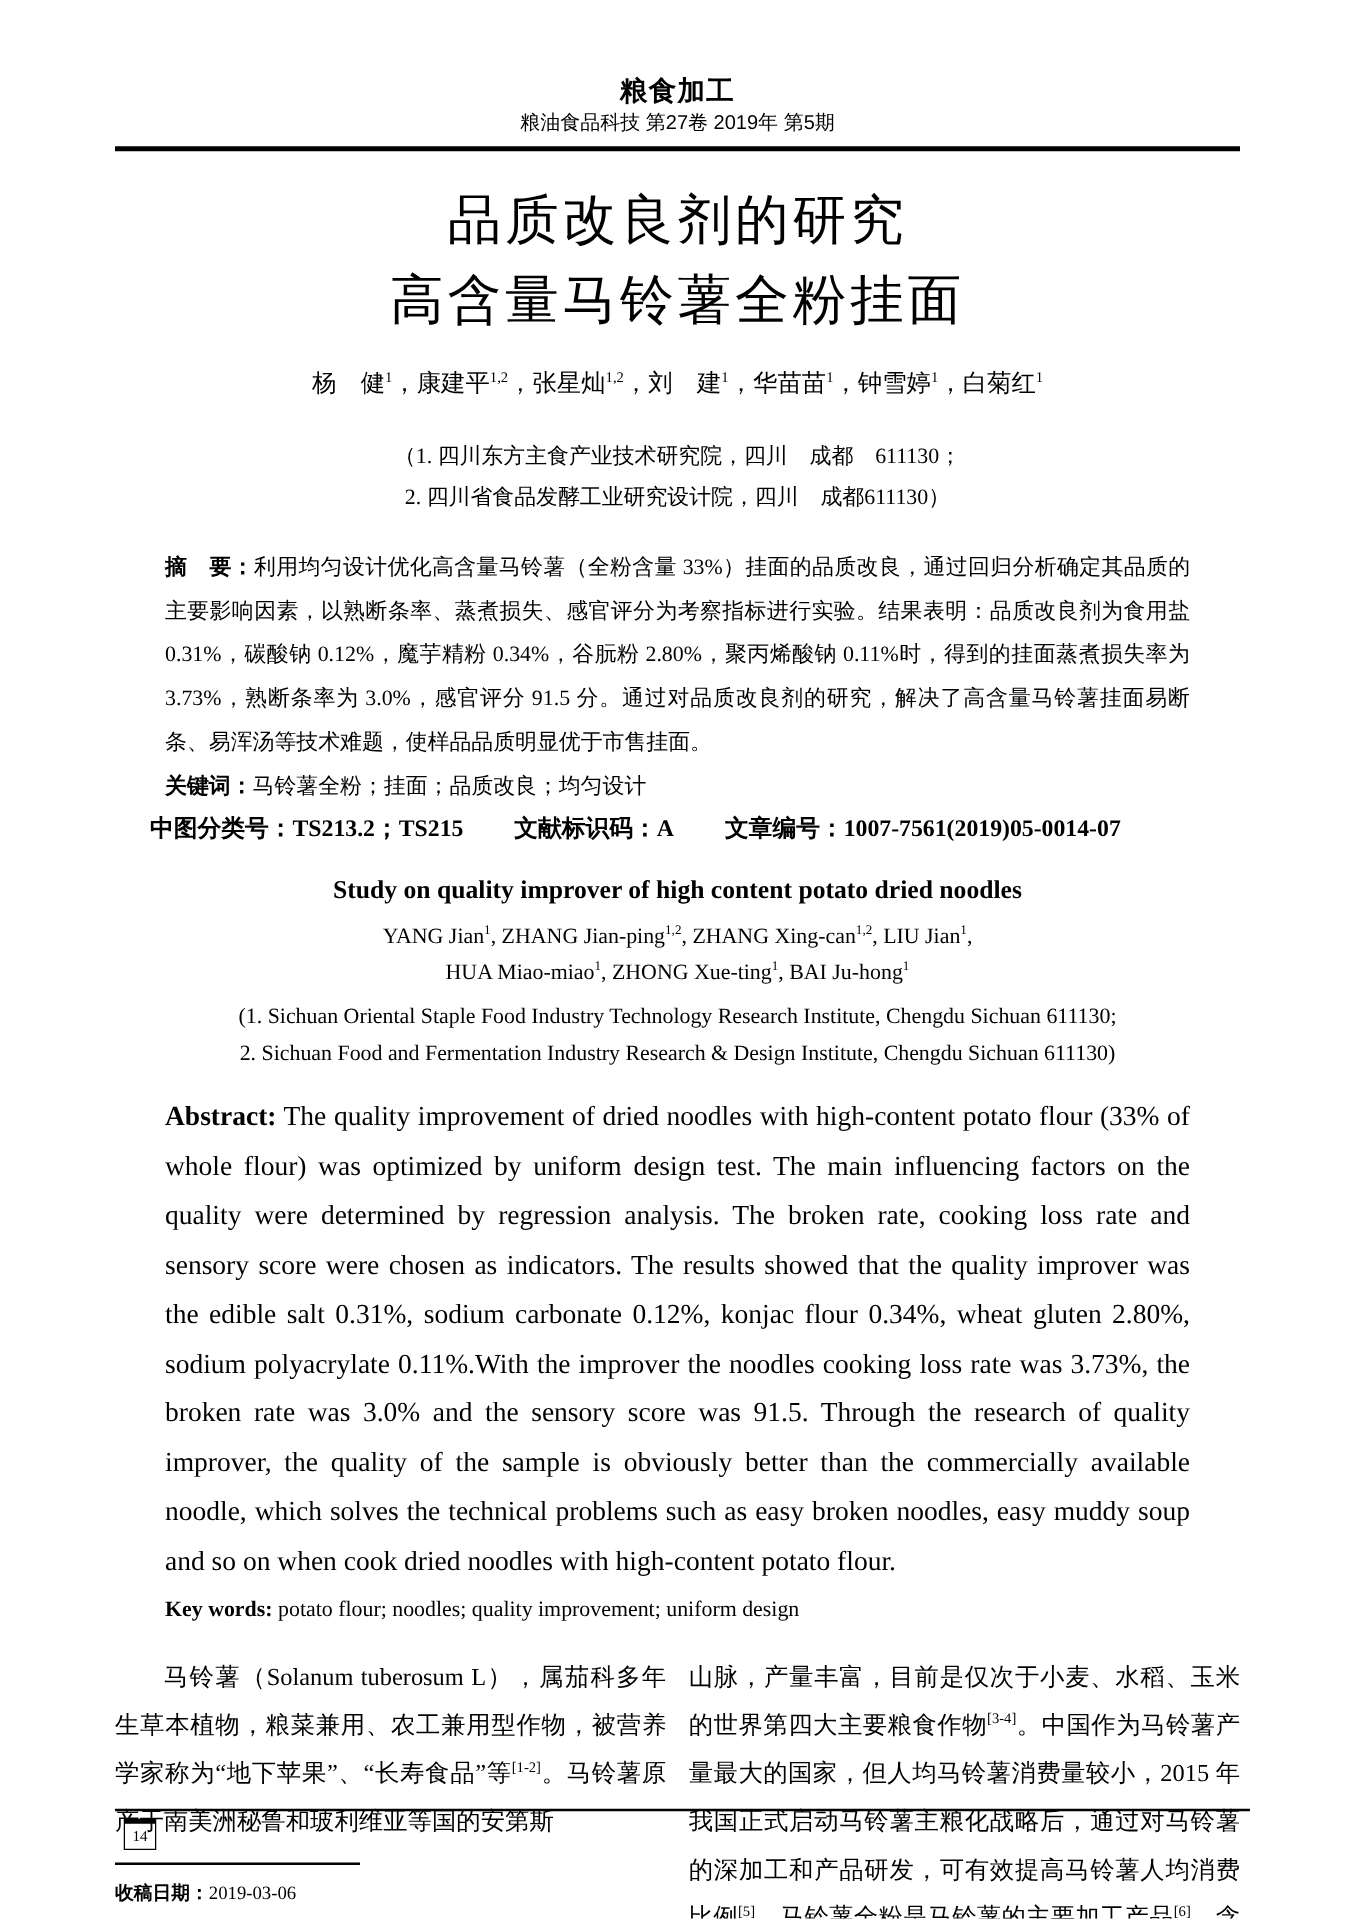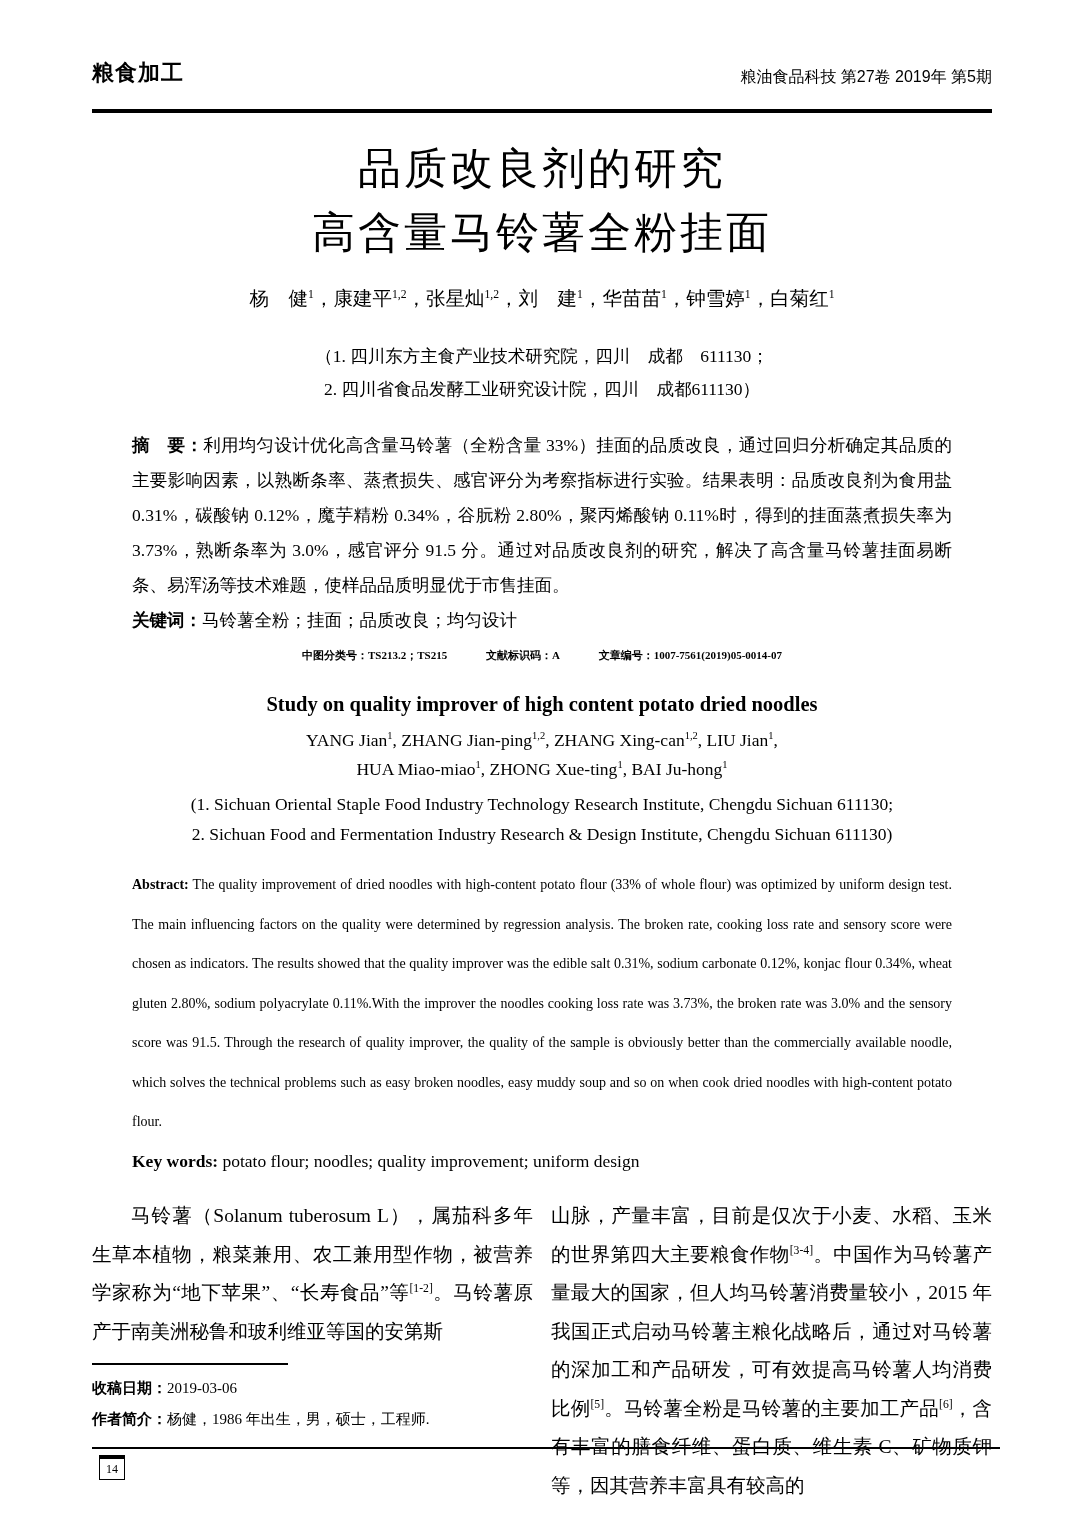--- a/index.html
+++ b/index.html
@@ -9,49 +9,49 @@
     box-sizing:border-box;
     padding:58px 92px 0 92px;
     background:#ffffff;
     color:#000;
     font-family:"Liberation Serif","DejaVu Serif",serif;
     overflow:hidden;
   }
   sup { font-size:60%; line-height:0; vertical-align:super; }
   .hei { font-family:"Liberation Sans","DejaVu Sans",sans-serif; font-weight:bold; }
 
-  .header { display:flex; justify-content:space-between; align-items:flex-end;
-            border-bottom:4px solid #000; padding-bottom:21px; }
+  .header { display:flex; justify-content:space-between; align-items:center;
+            border-bottom:4px solid #000; padding-bottom:8px;flex-direction:column; }
   .header-section { font-family:"Liberation Sans","DejaVu Sans",sans-serif;
                     font-weight:bold; font-size:22px; letter-spacing:1px; }
   .header-journal { font-family:"Liberation Sans","DejaVu Sans",sans-serif;
                     font-size:16px; }
 
   .doi { margin-top:20px; font-weight:bold; font-size:17px; }
 
   .title-cn { margin-top:24px; text-align:center; font-size:43px;
               line-height:64px; letter-spacing:3px; }
 
   .authors-cn { margin-top:20px; text-align:center; font-size:19.5px; }
 
   .affil-cn { margin-top:28px; text-align:center; font-size:17.5px; line-height:33px; }
 
   .abs-cn { margin:22px 40px 0 40px; text-align:justify;
             font-size:17.5px; line-height:35px; }
   .kw-cn  { margin:0 40px; font-size:17.5px; line-height:35px; }
-  .clc    { margin:0 52px; font-size:11px; line-height:35px;text-align:center; }
+  .clc    { margin:0 28px; font-size:19px; line-height:35px; }
   .clc-group { margin-right:36px; }
   .clc-val { font-weight:bold; }
 
   .title-en { margin-top:20px; text-align:center; font-weight:bold; font-size:20.5px; }
   .authors-en { margin-top:10px; text-align:center; font-size:17.5px; line-height:29px; }
   .affil-en { margin-top:5px; text-align:center; font-size:17.5px; line-height:30px; }
 
   .abs-en { margin:16px 40px 0 40px; text-align:justify;
-            font-size:14px; line-height:39.5px; }
+            font-size:22px; line-height:39.5px; }
   .kw-en  { margin:0 40px; font-size:17.5px; line-height:39.5px; }
 
   .columns { margin-top:16px; display:flex; gap:18px; }
   .col { width:441px; font-size:19.5px; line-height:38.5px; text-align:justify; }
   .col p { margin:0; }
   .indent-first { text-indent:2em; }
 
   .footnote { margin-top:12px; }
   .fn-rule { width:196px; border-top:2.5px solid #000; margin:0 0 8px 0; }
   .fn-item { font-size:15px; line-height:29.5px; padding-left:78px; text-indent:-78px; }

